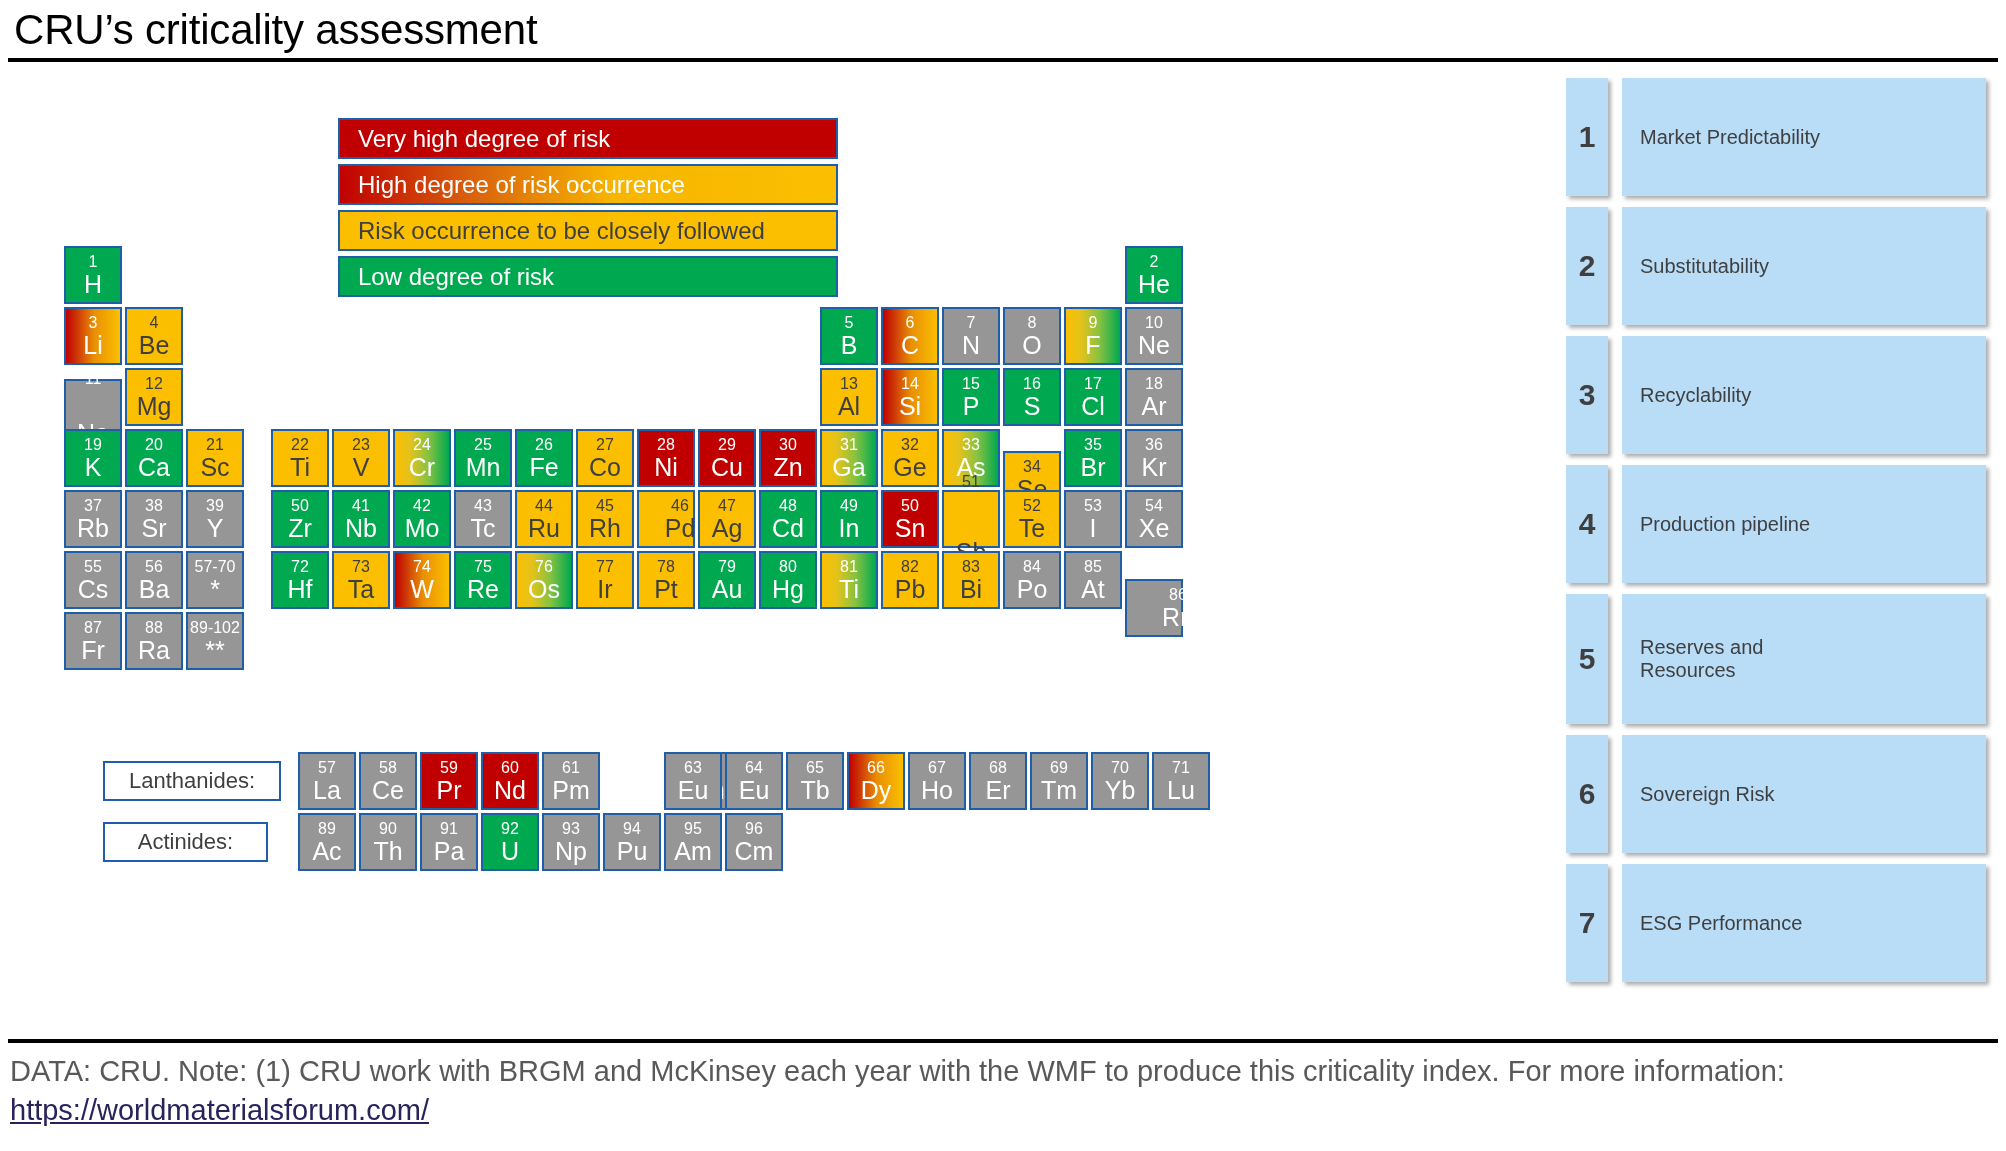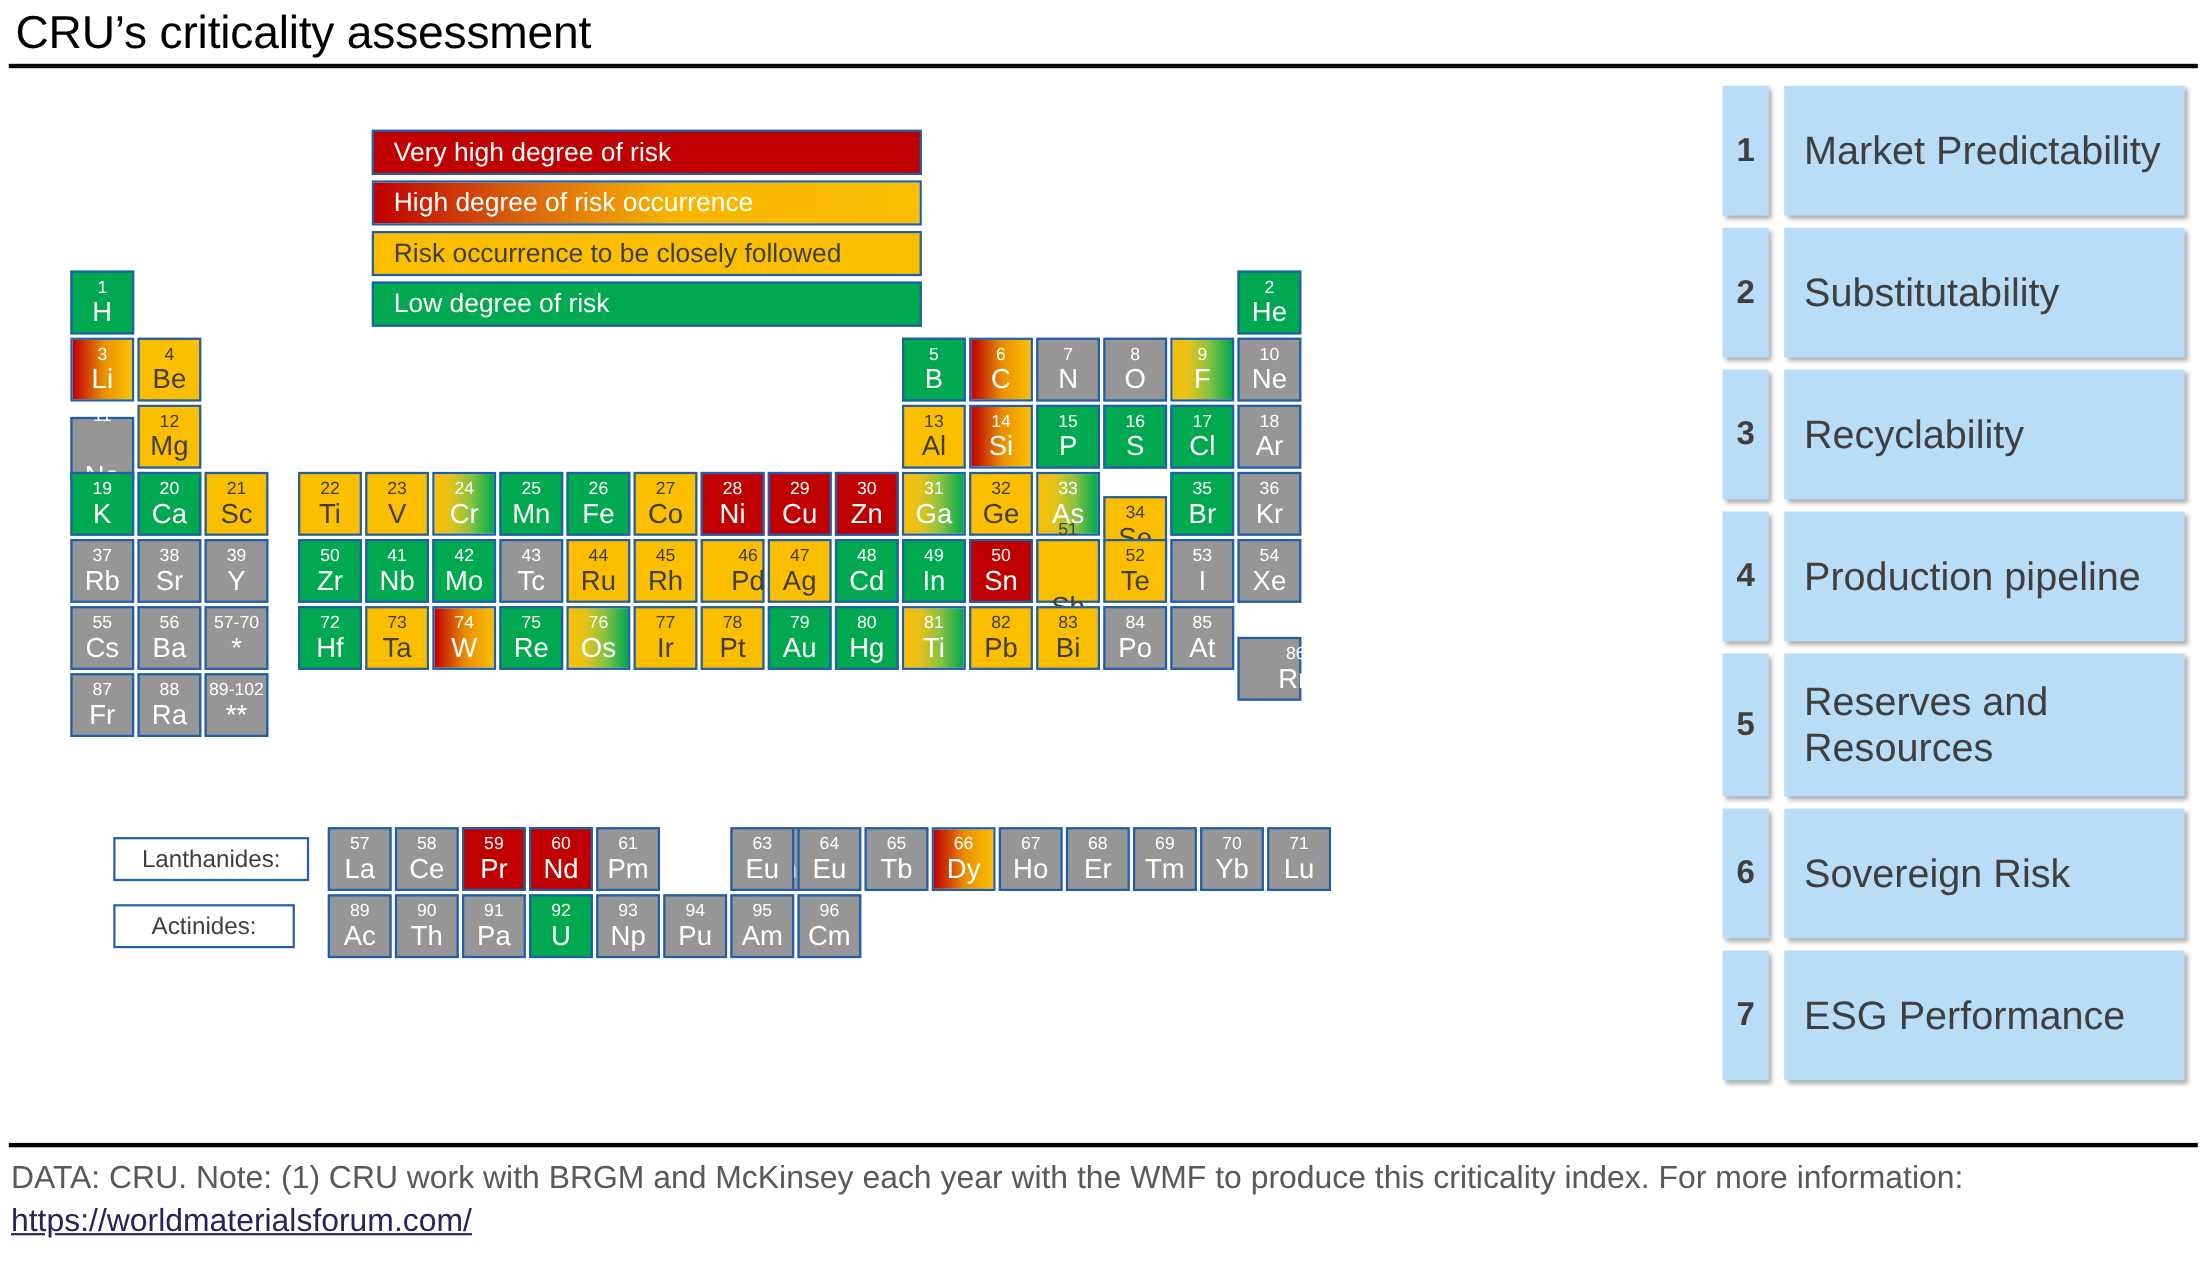--- a/index.html
+++ b/index.html
@@ -88,21 +88,21 @@
     box-shadow:3px 3px 4px rgba(0,0,0,0.32);
     display:flex; align-items:center; justify-content:center;
     font-size:30px; font-weight:bold; color:#3f3f3f;
   }
   .crit-label{
     flex:1 1 auto; margin-left:14px;
     background:#b9dcf7;
     box-shadow:3px 3px 4px rgba(0,0,0,0.32);
     display:flex; align-items:center;
     padding-left:18px;
-    font-size:36px; color:#3f3f3f;
+    font-size:20px; color:#3f3f3f;
     white-space:pre-line;
   }
 
   
   #footer-rule{
     position:absolute; left:8px; top:1039px; width:1990px; height:4px; background:#000000;
   }
   #footer{
     position:absolute; left:10px; top:1052px; width:1986px;
     font-size:29px; color:#595959; line-height:1.35;

